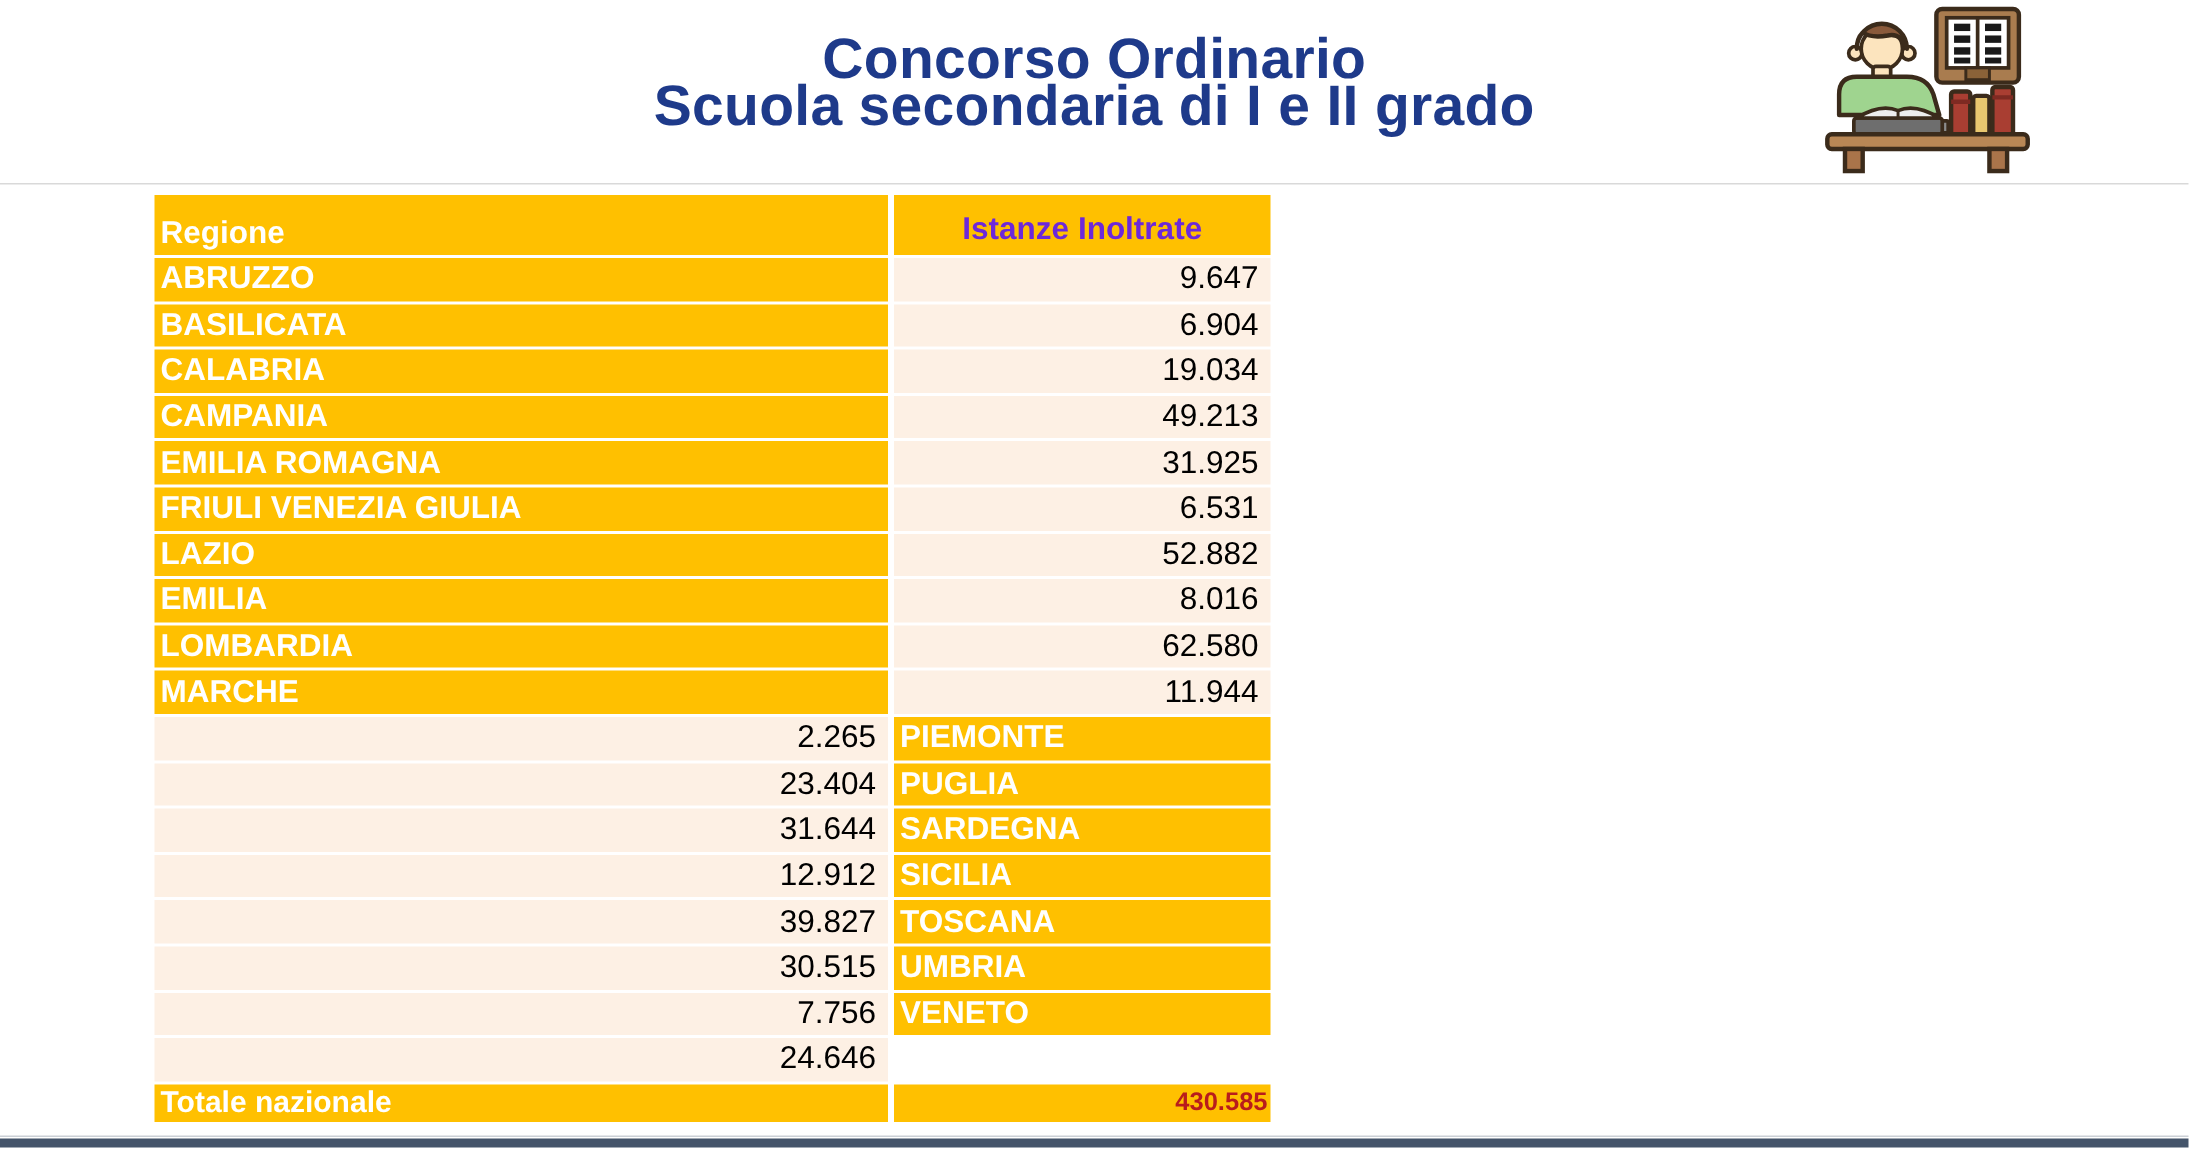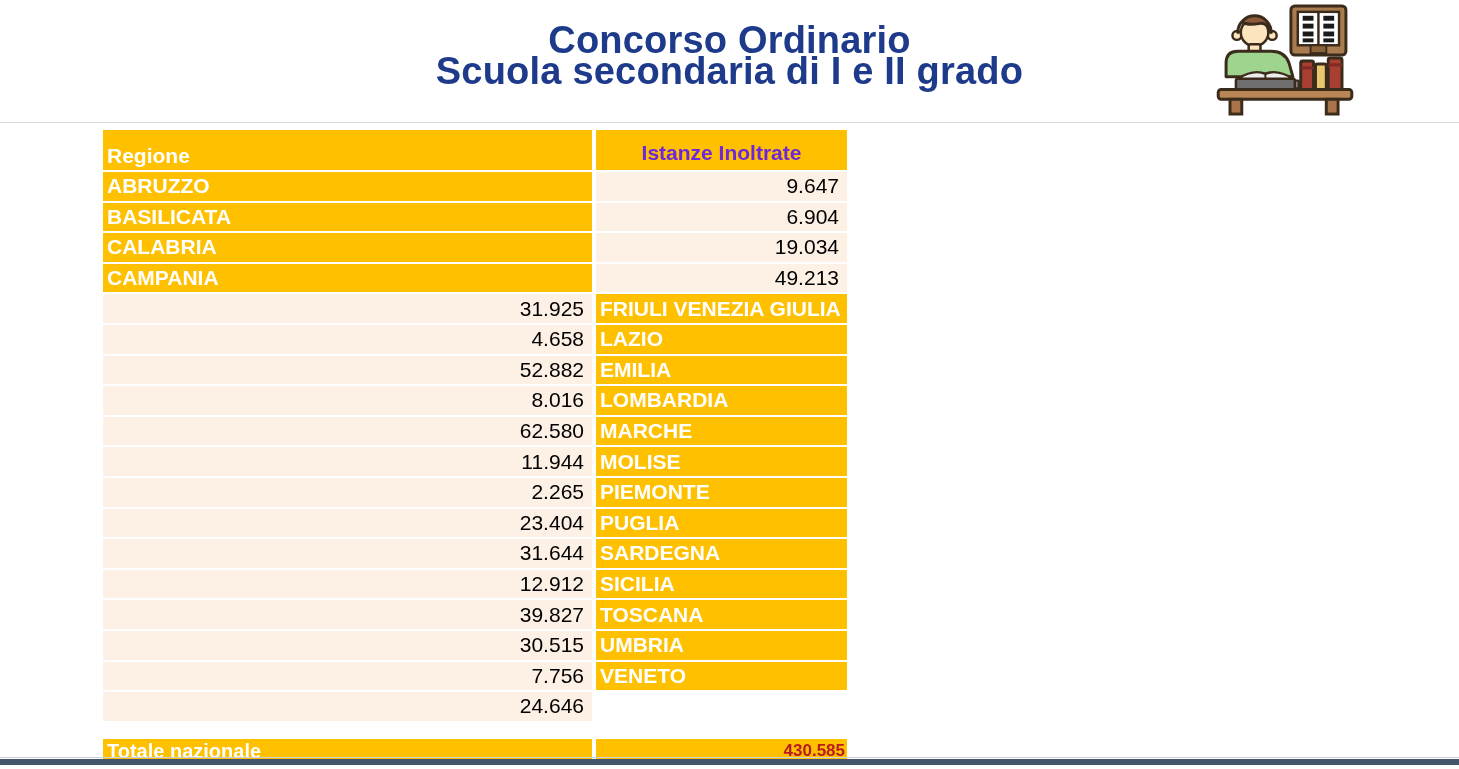--- a/index.html
+++ b/index.html
@@ -47,21 +47,21 @@
     left: 103px; top: 130px; width: 744px; border-radius: 21px;
   }
   .grid {
     display: grid;
     grid-template-columns: 489px 251px;
     column-gap: 4px;
   }
   .header-row { margin-bottom: 2px; }
   .header-row > div { height: 40px; }
   .body-grid { row-gap: 2px; grid-auto-rows: 28.6px; }
-  .total-grid { margin-top: 18px; text-align: right; }
+  .total-grid { margin-top: 2px; text-align: right; }
   .total-grid > div { height: 25px; }
 
   .hcell-left {
     background: var(--orange);
     color: #fff; font-weight: bold; font-size: 21px;
     display: flex; align-items: flex-end;
     padding: 0 0 2px 4px;
   }
   .hcell-right {
     background: var(--orange);
@@ -180,38 +180,38 @@
 
   <div class="cell-region">BASILICATA</div>
   <div class="cell-value">6.904</div>
 
   <div class="cell-region">CALABRIA</div>
   <div class="cell-value">19.034</div>
 
   <div class="cell-region">CAMPANIA</div>
   <div class="cell-value">49.213</div>
 
+  <div class="cell-region">EMILIA ROMAGNA</div>
   <div class="cell-value">31.925</div>
 
   <div class="cell-region">FRIULI VENEZIA GIULIA</div>
-  <div class="cell-value">4.658</div>
+  <div class="cell-value">6.531</div>
 
   <div class="cell-region">LAZIO</div>
   <div class="cell-value">52.882</div>
 
   <div class="cell-region">EMILIA</div>
   <div class="cell-value">8.016</div>
 
   <div class="cell-region">LOMBARDIA</div>
   <div class="cell-value">62.580</div>
 
   <div class="cell-region">MARCHE</div>
   <div class="cell-value">11.944</div>
 
-  <div class="cell-region">MOLISE</div>
   <div class="cell-value">2.265</div>
 
   <div class="cell-region">PIEMONTE</div>
   <div class="cell-value">23.404</div>
 
   <div class="cell-region">PUGLIA</div>
   <div class="cell-value">31.644</div>
 
   <div class="cell-region">SARDEGNA</div>
   <div class="cell-value">12.912</div>

